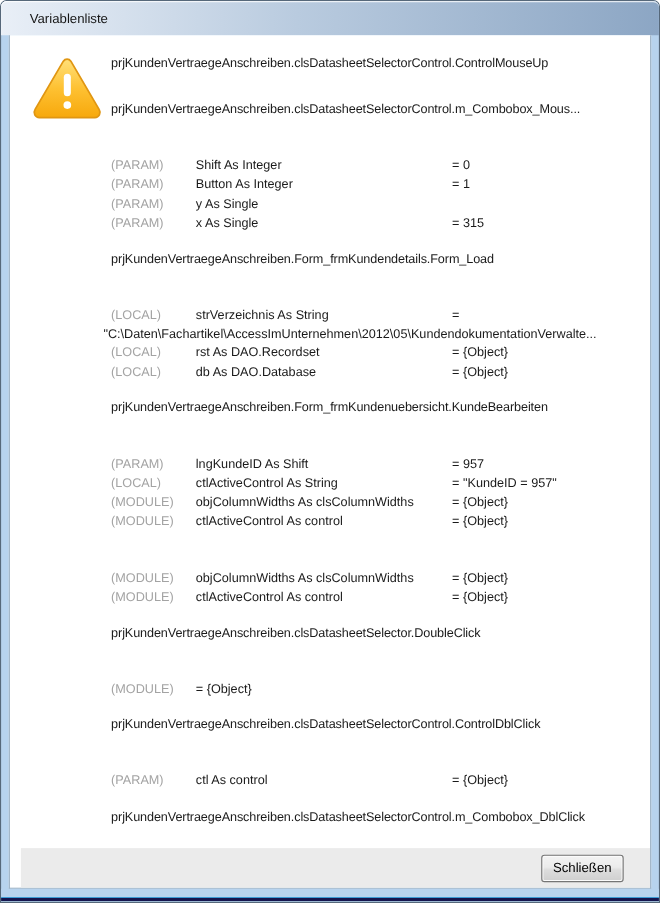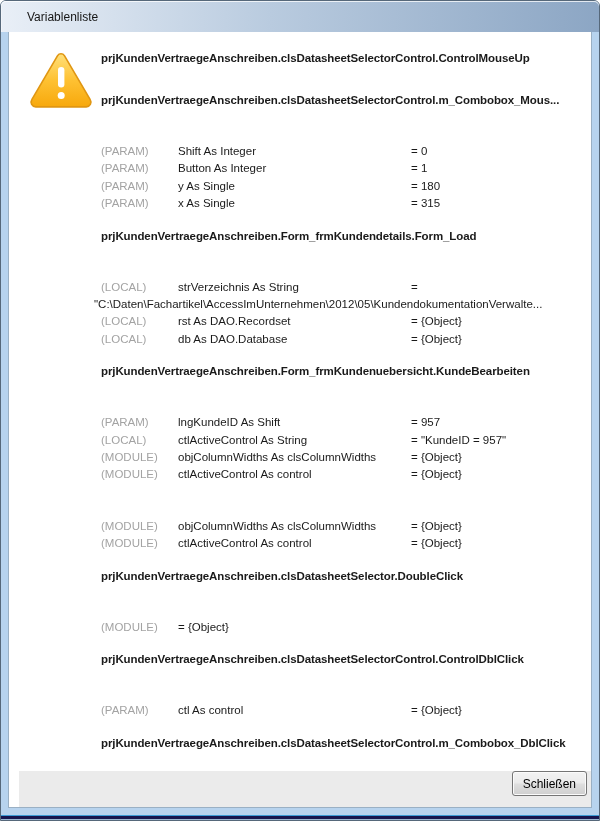--- a/index.html
+++ b/index.html
@@ -24,31 +24,31 @@
 
   .client{flex:1 1 auto;margin:0 7px;background:#fff;border:1px solid var(--client-border);
           border-top:none;display:flex;flex-direction:column;overflow:hidden;}
 
   .content{flex:1 1 auto;position:relative;padding:18px 4px 0 85px;overflow:hidden;}
 
   .warning{position:absolute;left:20px;top:19px;width:64px;height:58px;}
 
   .section{margin-bottom:15px;}
   .section.no-rows{margin-bottom:25px;}
-  .section-header{font-weight:bold;font-size:11.5px;line-height:17px;color:var(--text-color);
+  .section-header{font-weight:normal;font-size:11.5px;line-height:17px;color:var(--text-color);
                   padding-left:7px;white-space:nowrap;overflow:hidden;letter-spacing:-0.1px;}
   .rows{margin-top:34px;}
   .row{display:grid;grid-template-columns:77px 233px 1fr;padding-left:7px;
        font-size:11.5px;line-height:17.4px;color:var(--text-color);}
   .row .scope{color:var(--scope-color);}
   .row .var,.row .val{white-space:nowrap;}
   .wrap{font-size:11.5px;line-height:17.4px;color:var(--text-color);white-space:nowrap;overflow:hidden;}
 
-  .footer{flex:0 0 36px;background:var(--footer-bg);display:flex;
-          justify-content:flex-end;padding-right:4px;margin-left:10px;}
+  .footer{flex:0 0 36px;background:var(--footer-bg);display:flex;align-items:center;
+          justify-content:flex-end;padding-right:24px;margin-left:10px;}
   .close-btn{min-width:68px;height:25px;padding:0 10px;font-family:"Liberation Sans",sans-serif;
              font-size:12px;color:#000;border:1px solid #757575;border-radius:3px;
              background:linear-gradient(to bottom,#f3f3f3 0%,#ebebeb 45%,#dddddd 55%,#cfcfcf 100%);
              box-shadow:inset 0 0 0 1px #fbfbfb;cursor:default;}
 
   .bottom-strip{flex:0 0 12px;
       background:linear-gradient(to bottom,var(--frame-blue) 0,var(--frame-blue) 7px,
                  #3c9bd5 7px,#3c9bd5 8px,#15154e 8px,#15154e 11px,#9ab6d0 11px,#9ab6d0 12px);}
 </style>
 </head>
@@ -96,21 +96,20 @@
       <span class="scope">(PARAM)</span>
       <span class="var">Button As Integer</span>
       <span class="val">= 1</span>
     </div>
   </div>
 
   <div class="row-block">
     <div class="row">
       <span class="scope">(PARAM)</span>
       <span class="var">y As Single</span>
-      <span class="val">= 180</span>
     </div>
   </div>
 
   <div class="row-block">
     <div class="row">
       <span class="scope">(PARAM)</span>
       <span class="var">x As Single</span>
       <span class="val">= 315</span>
     </div>
   </div>

